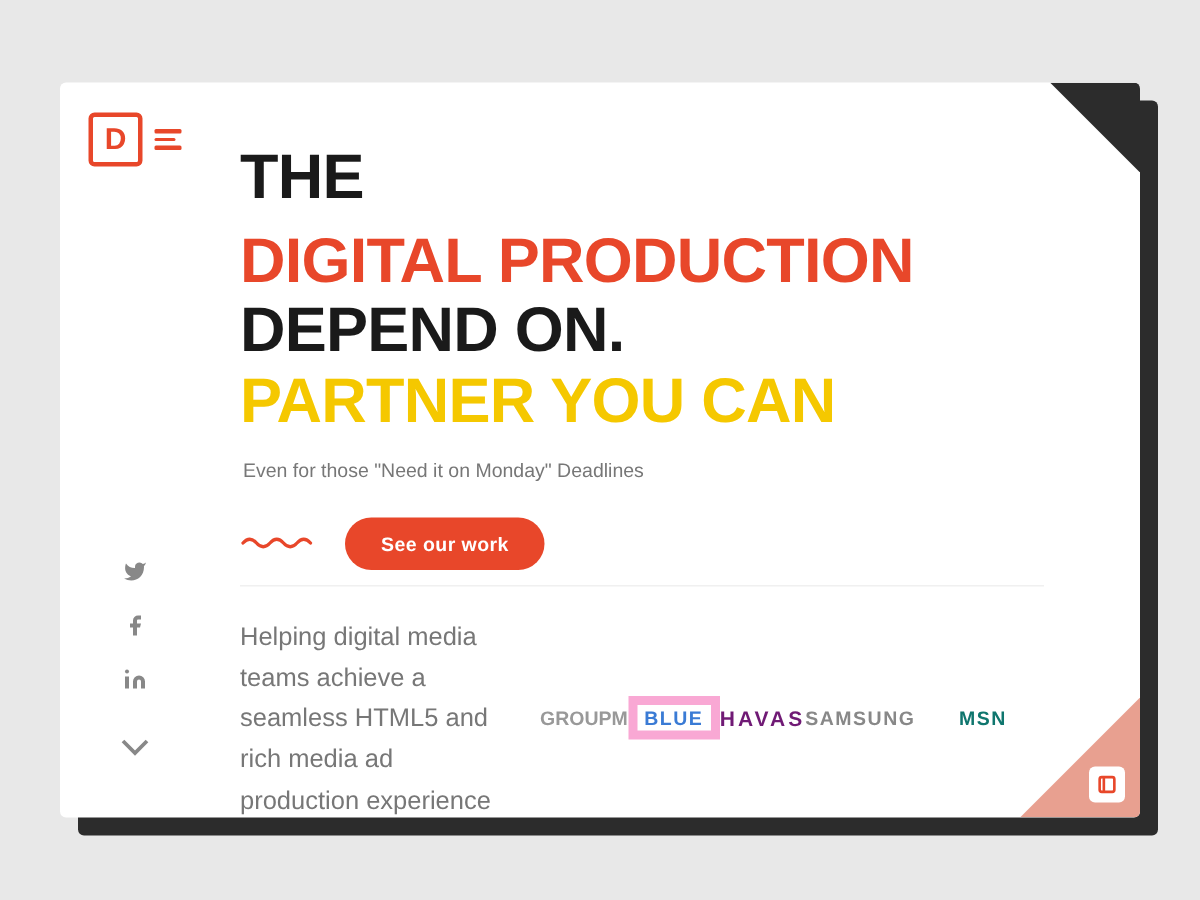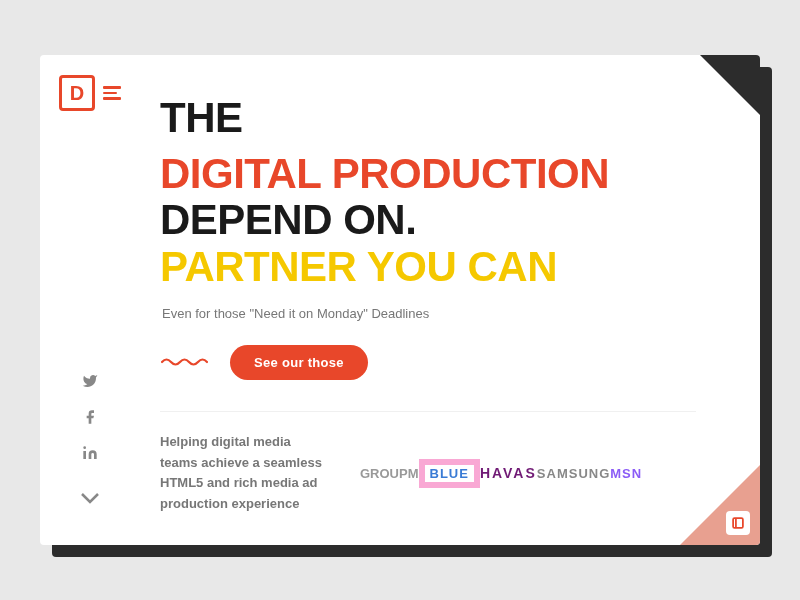--- a/index.html
+++ b/index.html
@@ -175,23 +175,23 @@
     .bottom-section {
       display: flex;
       align-items: center;
       gap: 30px;
       border-top: 1px solid #f0f0f0;
       padding-top: 20px;
       margin-top: 10px;
     }
 
     .bottom-text {
-      font-size: 13px;
+      font-size: 17px;
       color: #777;
-      font-weight: 700;
+      font-weight: 400;
       font-family: Arial, sans-serif;
       line-height: 1.6;
       max-width: 170px;
       flex-shrink: 0;
     }
 
     .logos-row {
       display: flex;
       align-items: center;
       flex: 1;
@@ -317,32 +317,32 @@
           <div class="text-black" style="color:#f5c800;">PARTNER YOU CAN</div>
         </div>
 
         <p class="hero-subtitle">Even for those "Need it on Monday" Deadlines</p>
 
         <div class="cta-row">
 
           <svg width="50" height="14" viewBox="0 0 50 14" fill="none">
             <path d="M2 7 Q6.5 2, 11 7 Q15.5 12, 20 7 Q24.5 2, 29 7 Q33.5 12, 38 7 Q42.5 2, 47 7" stroke="#e8472a" stroke-width="2.2" fill="none" stroke-linecap="round"></path>
           </svg>
-          <button class="cta-btn">See our those</button>
+          <button class="cta-btn">See our work</button>
         </div>
       </div>
 
       <div class="bottom-section">
         <p class="bottom-text">Helping digital media teams achieve a seamless HTML5 and rich media ad production experience</p>
         <div class="logos-row">
           <span class="brand-logo" style="font-size:13px; color:#999; font-weight:800; letter-spacing:0px;">groupm</span>
           <span class="brand-logo" style="font-size:13px; color:#3a7bd5; font-weight:800; letter-spacing:1px; border: 6px solid #f9a8d4; padding: 1px 5px;">Blue</span>
           <span class="brand-logo" style="font-size:14px; color:#701a75; font-weight:700; letter-spacing:2px;">HAVAS</span>
           <span class="brand-logo" style="font-size:13px; color:#888; font-weight:700; letter-spacing:1px;">SAMSUNG</span>
-          <span class="brand-logo" style="font-size:13px; color:#8b5cf6; font-weight:700; letter-spacing:1px;">msn</span>
+          <span class="brand-logo" style="font-size:13px; color:#0f766e; font-weight:700; letter-spacing:1px;margin-left:29px;">msn</span>
         </div>
       </div>
     </div>
 
     <div class="corner-orange"></div>
 
     <div class="corner-icon">
       <svg width="14" height="14" viewBox="0 0 20 20" fill="none" stroke="#e8472a" stroke-width="2.5">
         <rect x="3" y="3" width="14" height="14" rx="2"></rect>
         <line x1="7" y1="3" x2="7" y2="17"></line>

